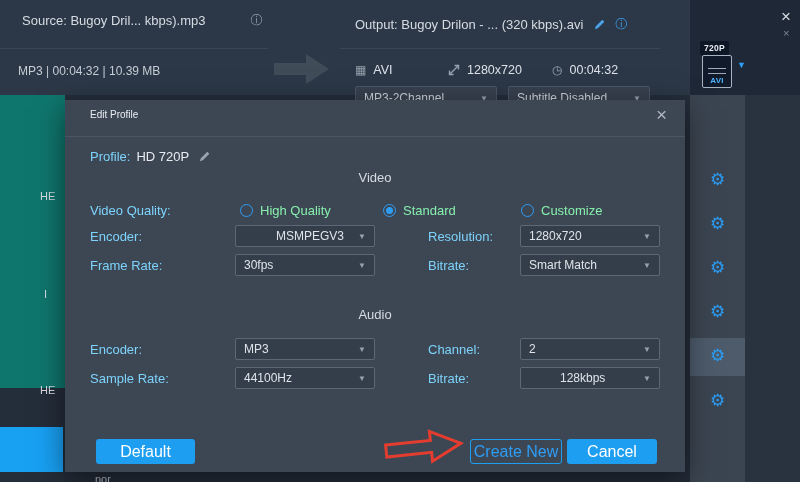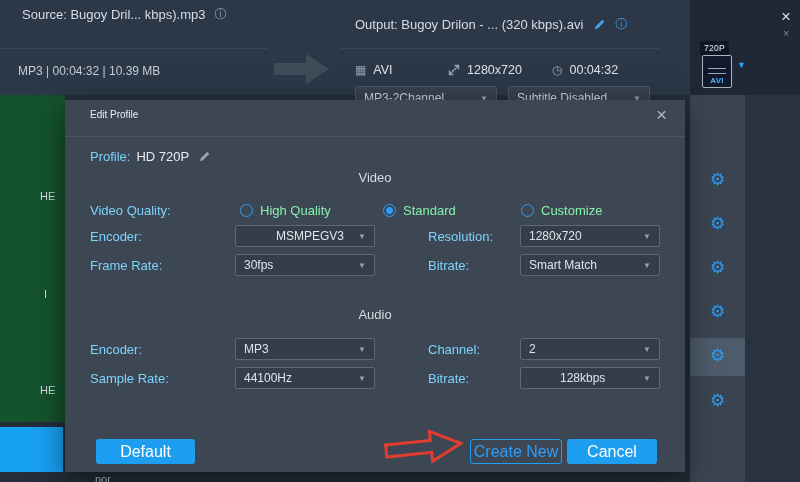--- a/index.html
+++ b/index.html
@@ -19,31 +19,31 @@
   .mico { color:#97a1ad; font-size:12px; margin-right:7px; }
   .mval { color:#dde2e9; font-size:12.5px; }
   .grp { display:flex; align-items:center; }
   .ddh { height:24px; background:#37414e; border:1px solid #4b5665; border-radius:2px;
          display:flex; align-items:center; justify-content:space-between;
          padding:1px 8px; font-size:12px; color:#ccd3db; white-space:nowrap; }
   .caret { font-size:8px; color:#97a1ad; margin-left:6px; }
 
   .close-main { font-size:17px; color:#d6dce3; line-height:16px; cursor:pointer; }
   .close-sub  { font-size:11px; color:#7e8896; line-height:11px; cursor:pointer; }
-  .badge720 { background:#0e1726; color:#e8edf3; font-size:8.5px; font-weight:normal;
+  .badge720 { background:#0e1726; color:#e8edf3; font-size:8.5px; font-weight:bold;
               padding:2px 4px; border-radius:2px; letter-spacing:.3px; }
   .avibox { width:30px; height:33px; background:#111a2b; border:1px solid #a8b4c2;
             border-radius:2px; display:flex; flex-direction:column; align-items:center;
             justify-content:flex-end; padding-bottom:2px; }
   .avibox i { display:block; width:18px; height:1px; background:#9fabb9; margin:2px 0; }
   .avibox span { font-size:8px; font-weight:bold; color:#4db2ff; letter-spacing:.3px; }
   .bluecaret { color:#2e9df6; font-size:9px; }
 
   
-  .leftstrip { left:0; top:95px; width:65px; height:327px; background:#14532d; }
+  .leftstrip { left:0; top:95px; width:65px; height:293px; background:#0f766e; }
   .frag { font-size:11px; color:#d9dee5; white-space:nowrap; }
   .bluetile { left:0; top:427px; width:63px; height:45px; background:#18a0f3; }
   .gearpanel { left:690px; top:95px; width:55px; height:387px; background:#3b4551; }
   .farright  { left:745px; top:95px; width:55px; height:387px; background:#29323f; }
   .gearrow-hl { left:690px; top:338px; width:55px; height:38px; background:#4d5b6b; }
   .gear { left:690px; width:55px; text-align:center; font-size:17px; color:#2b9df4;
           line-height:18px; cursor:pointer; }
 
   
   .dialog { left:65px; top:100px; width:620px; height:372px; background:#3d4754;
@@ -66,21 +66,21 @@
          justify-content:center; cursor:pointer; }
   .btn-primary { background:#1e9ef0; color:#ffffff; }
   .btn-outline { background:transparent; border:1px solid #1e9ef0; color:#2e9df6; }
 </style>
 </head>
 <body>
 
 <div class="stage">
 
   <div class="abs topbar">
-    <div class="abs t-label" style="left:22px; top:6px;">
+    <div class="abs t-label" style="left:22px; top:12px;gap:36px;">
       <span>Source: Bugoy Dril... kbps).mp3</span>
       <span class="info-ic">ⓘ</span>
     </div>
     <div class="abs hairline" style="left:0; top:48px; width:268px;"></div>
     <div class="abs meta" style="left:18px; top:64px;">MP3 | 00:04:32 | 10.39 MB</div>
 
     <svg class="abs" style="left:272px; top:50px;" width="60" height="38" viewBox="0 0 60 38">
       <polygon points="2,13 34,13 34,4 57,19 34,34 34,25 2,25" fill="#414c59"></polygon>
     </svg>
 

